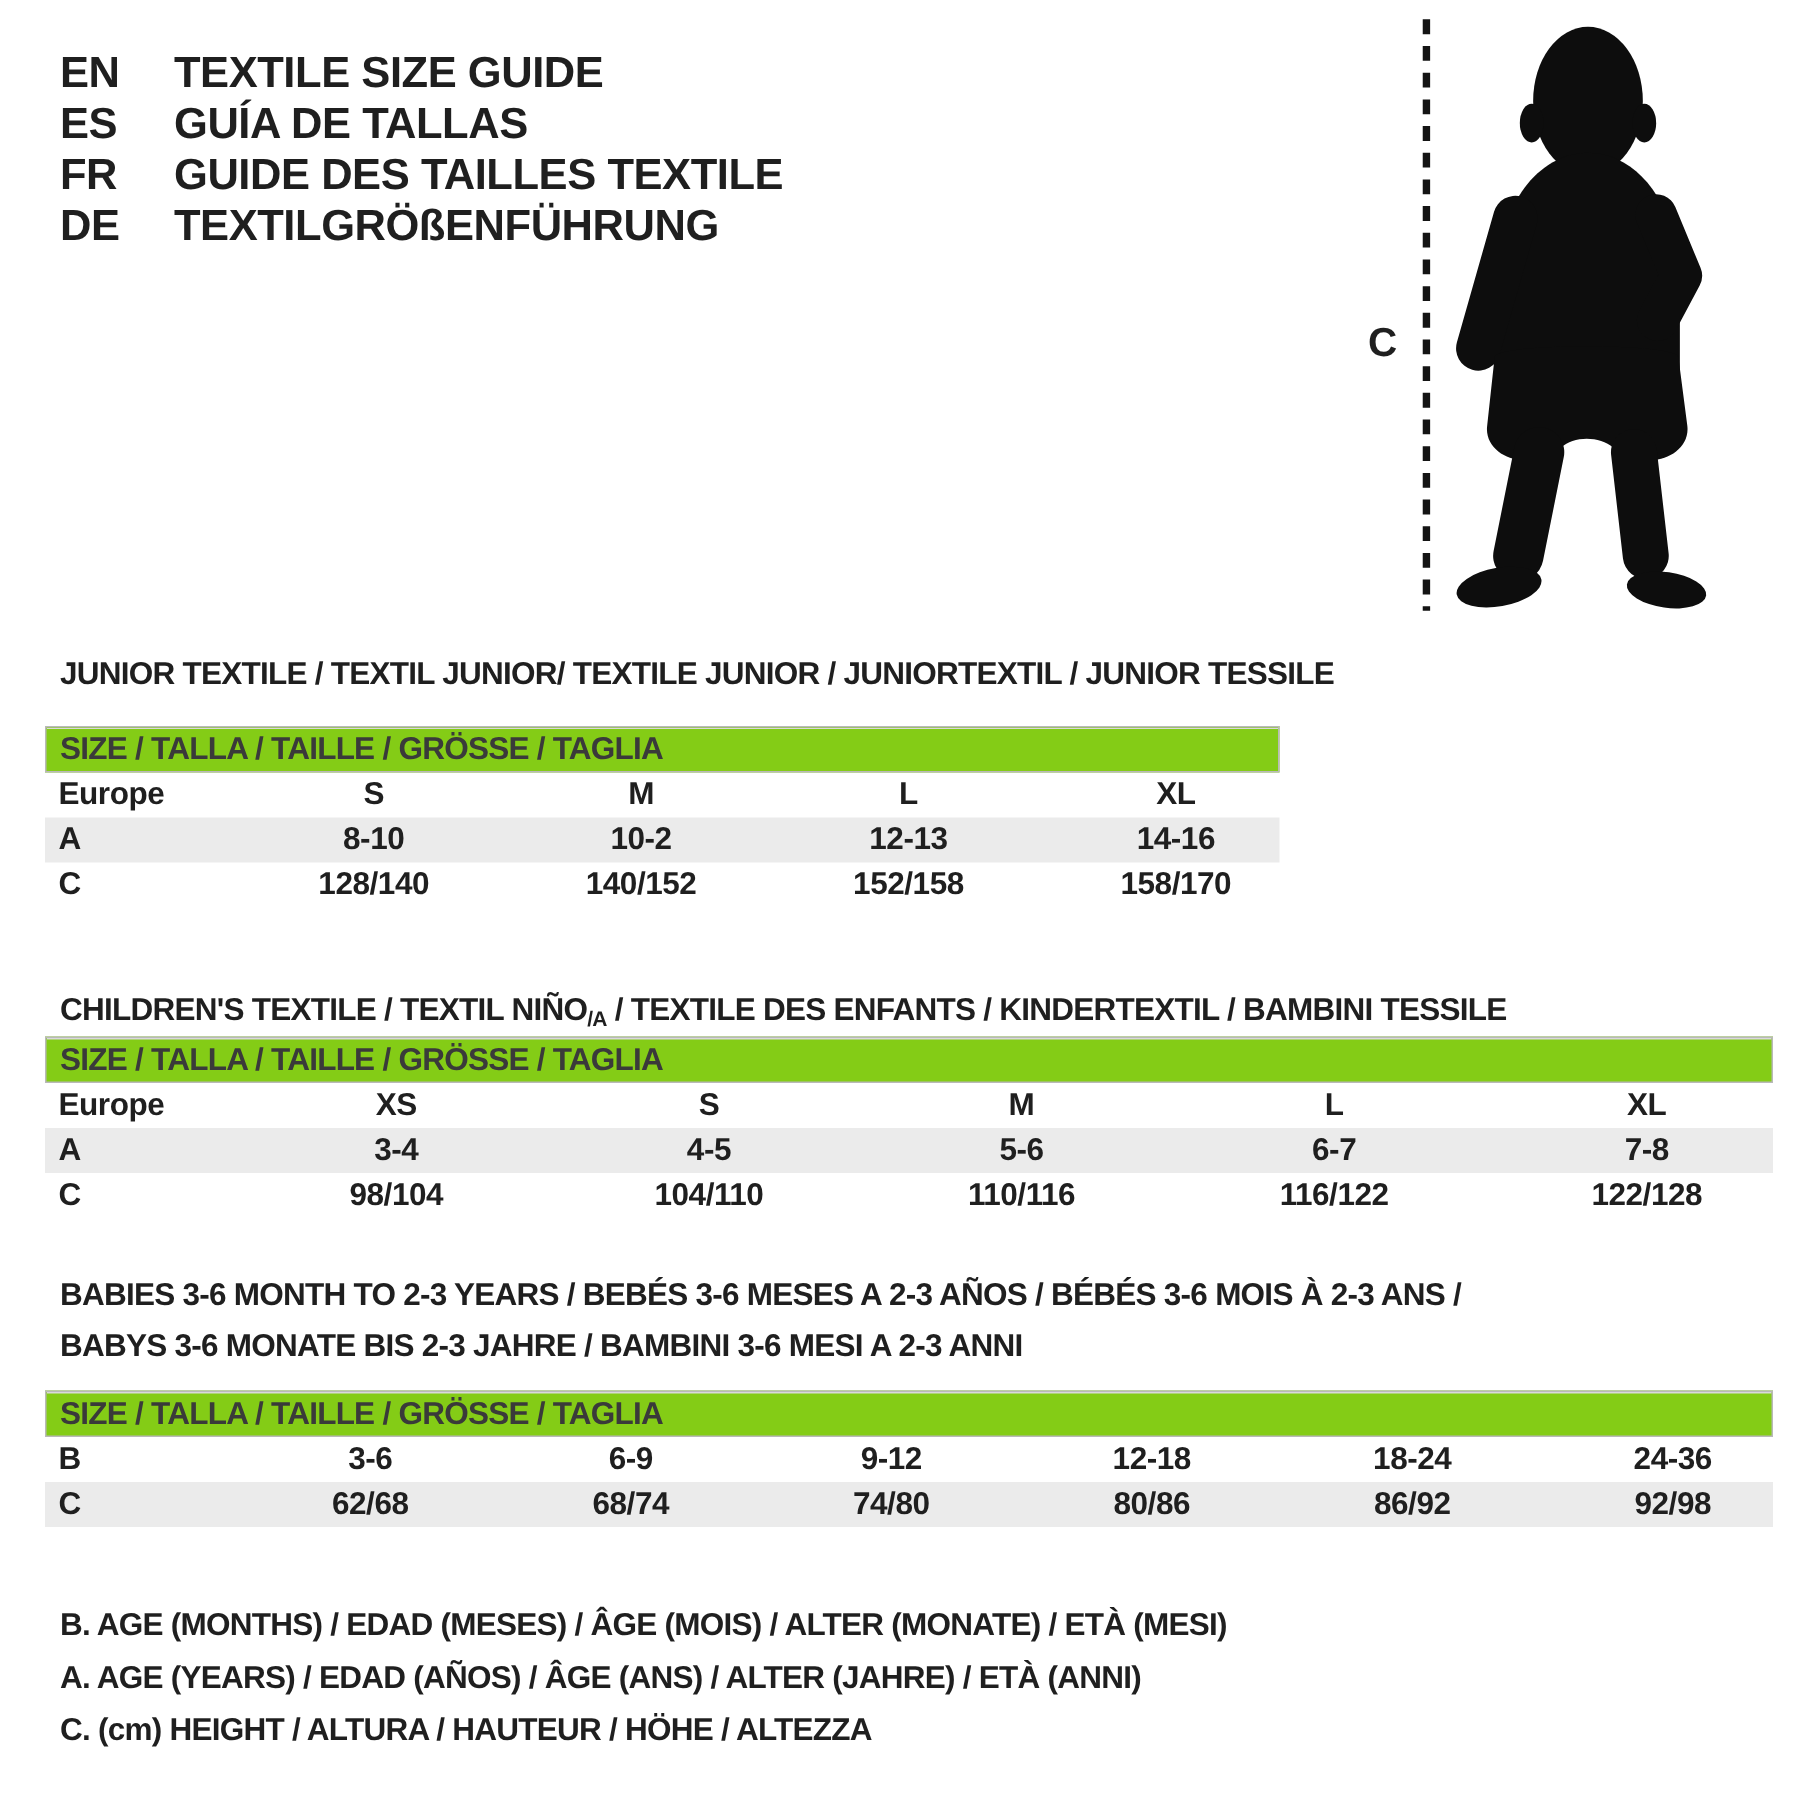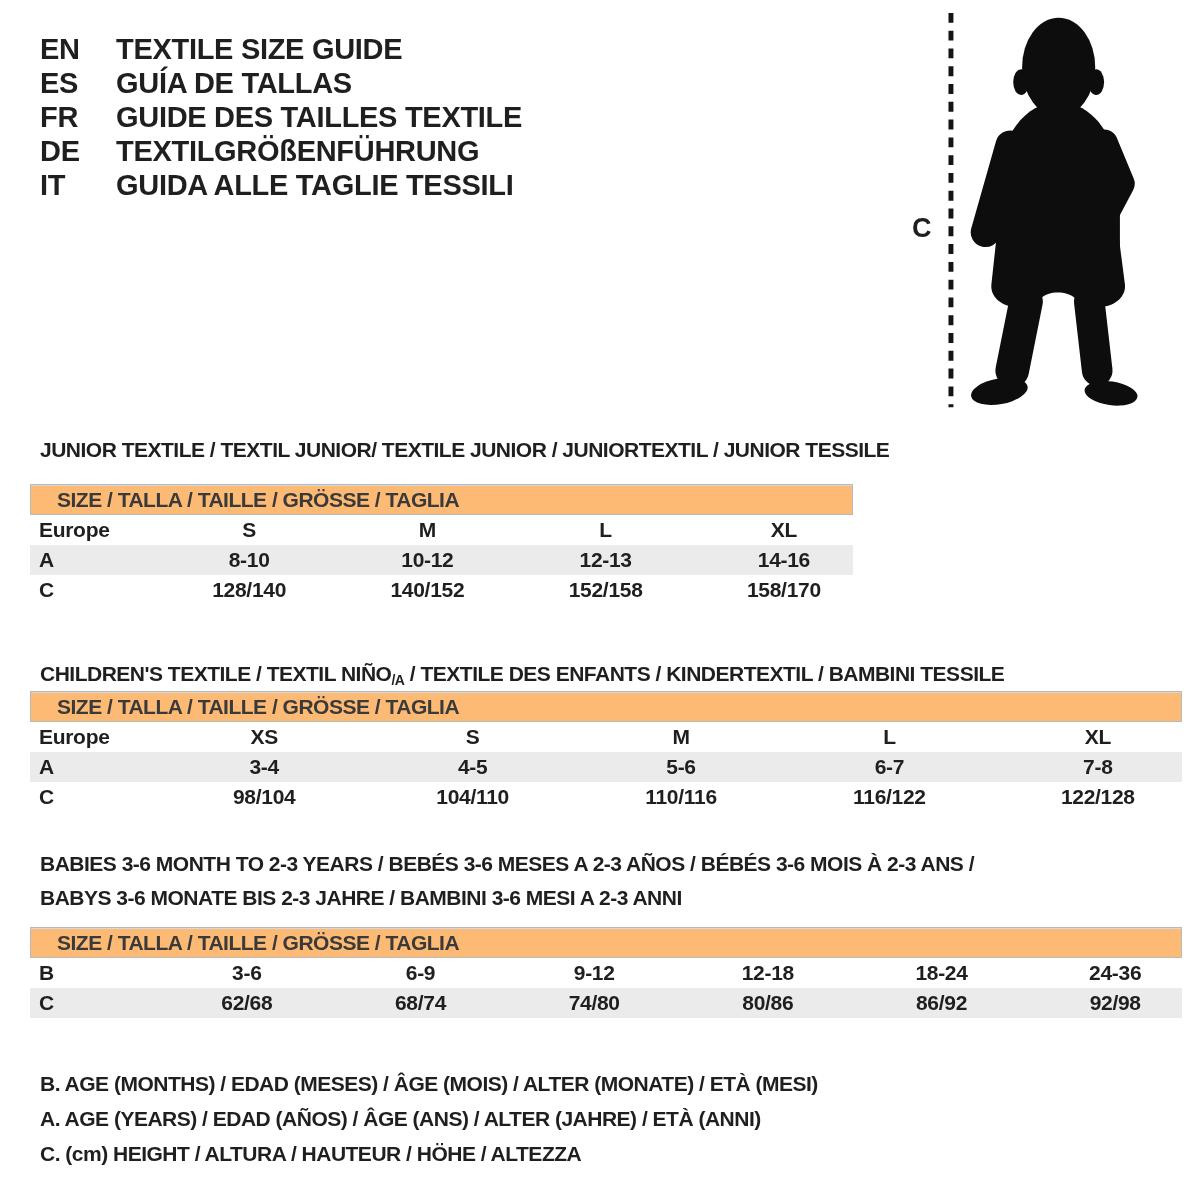--- a/index.html
+++ b/index.html
@@ -33,26 +33,26 @@
   .sub-a { font-size:14px; vertical-align:-4px; }
 
   
   .size-table { position:absolute; left:30px; }
   #junior-table   { top:484px; width:823px; }
   #children-table { top:691px; width:1152px; }
   #babies-table   { top:927px; width:1152px; }
 
   .size-bar {
     height:31px;
-    background:#fdba74;
+    background:#84cc16;
     border:1px solid #b9b9b9;
     box-shadow: inset 0 1px 0 #d9d9d9;
     font-size:21px;
     color:#3a3a3a;
-    padding-left:26px;
+    padding-left:9px;
     display:flex; align-items:center;
     letter-spacing:-0.5px;
   }
   .trow { display:flex; height:30px; align-items:center; font-size:21px;gap:40px; }
   .trow.shaded { background:#ebebeb; }
   .cell-label { width:110px; padding-left:9px; }
   .cell { flex:1; text-align:center; }
 
   
   #legend { position:absolute; left:40px; top:1066px; font-size:21px; line-height:35px; letter-spacing:-0.5px; }
@@ -69,24 +69,20 @@
     <span class="lang-code">ES</span>
     <span class="lang-title">GUÍA DE TALLAS</span>
   </div>
   <div class="lang-row">
     <span class="lang-code">FR</span>
     <span class="lang-title">GUIDE DES TAILLES TEXTILE</span>
   </div>
   <div class="lang-row">
     <span class="lang-code">DE</span>
     <span class="lang-title">TEXTILGRÖßENFÜHRUNG</span>
-  </div>
-  <div class="lang-row">
-    <span class="lang-code">IT</span>
-    <span class="lang-title">GUIDA ALLE TAGLIE TESSILI</span>
   </div>
 </div>
 
 <svg id="figure-svg" viewBox="0 0 260 420" aria-hidden="true">
   <line x1="50" y1="8" x2="50" y2="407" stroke="#141414" stroke-width="5" stroke-dasharray="10 8"></line>
   <g fill="#0d0d0d" stroke="none">
     <ellipse cx="159" cy="63" rx="37" ry="50"></ellipse>
     <ellipse cx="121" cy="78" rx="8" ry="13"></ellipse>
     <ellipse cx="197" cy="78" rx="8" ry="13"></ellipse>
     <path d="M159,98 C186,98 210,122 216,155 C219,172 221,195 221,215 L221,250 L97,250 L97,215 C97,195 99,172 102,155 C108,122 132,98 159,98 Z"></path>
@@ -107,21 +103,21 @@
   <div class="trow">
     <div class="cell-label">Europe</div>
     <div class="cell">S</div>
     <div class="cell">M</div>
     <div class="cell">L</div>
     <div class="cell">XL</div>
   </div>
   <div class="trow shaded">
     <div class="cell-label">A</div>
     <div class="cell">8-10</div>
-    <div class="cell">10-12</div>
+    <div class="cell">10-2</div>
     <div class="cell">12-13</div>
     <div class="cell">14-16</div>
   </div>
   <div class="trow">
     <div class="cell-label">C</div>
     <div class="cell">128/140</div>
     <div class="cell">140/152</div>
     <div class="cell">152/158</div>
     <div class="cell">158/170</div>
   </div>

